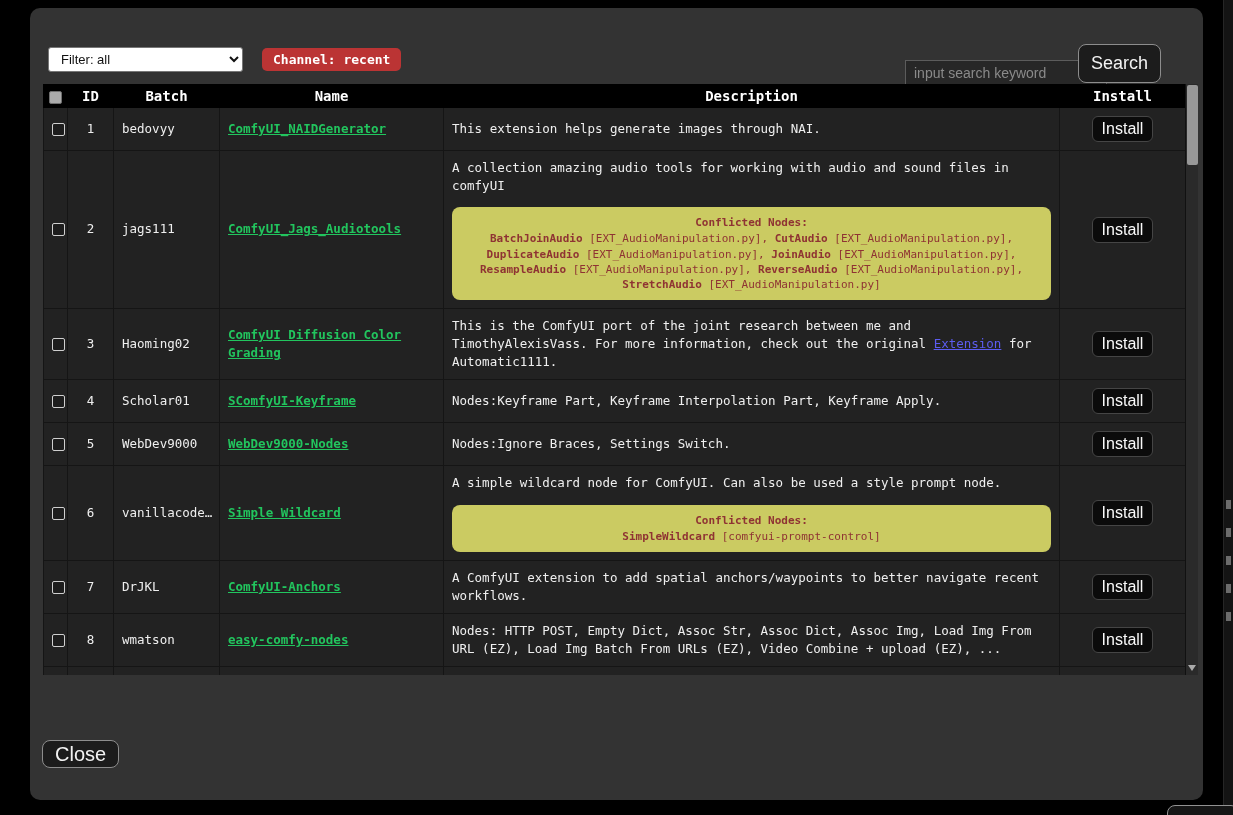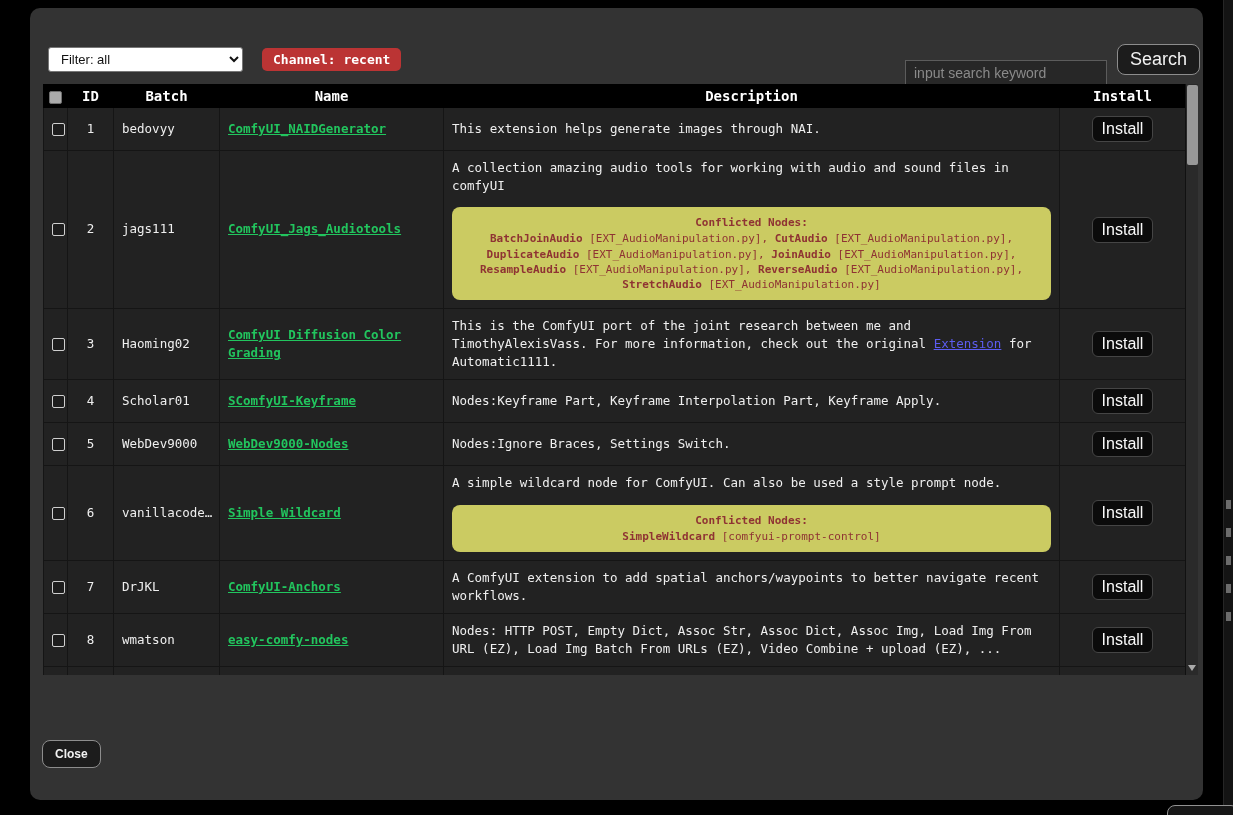--- a/index.html
+++ b/index.html
@@ -47,22 +47,22 @@
     margin-top: 13px;
   }
   .search-input::placeholder { color: #8a8a8a; }
   .btn {
     background: #1c1c1c; color: #f2f2f2;
     border: 1px solid #8d8d8d; border-radius: 8px;
     font: 18px "Liberation Sans", sans-serif;
     padding: 2px 12px;
     cursor: pointer;
   }
-  .search-btn { position: absolute; left: 1087px; top: 36px; height: 31px; }
-  .close-btn  { position: absolute; left: 12px;  top: 732px; height: 28px; font-size: 12px; font-weight: bold; }
+  .search-btn { position: absolute; left: 1048px; top: 36px; height: 39px; }
+  .close-btn  { position: absolute; left: 12px;  top: 732px; height: 28px; font-size: 20px; }
 
   
   .table-wrap {
     position: absolute; left: 13px; top: 76px;
     width: 1155px; height: 591px;
     overflow: hidden;
     background: #222;
   }
   table.grid {
     border-collapse: collapse;

